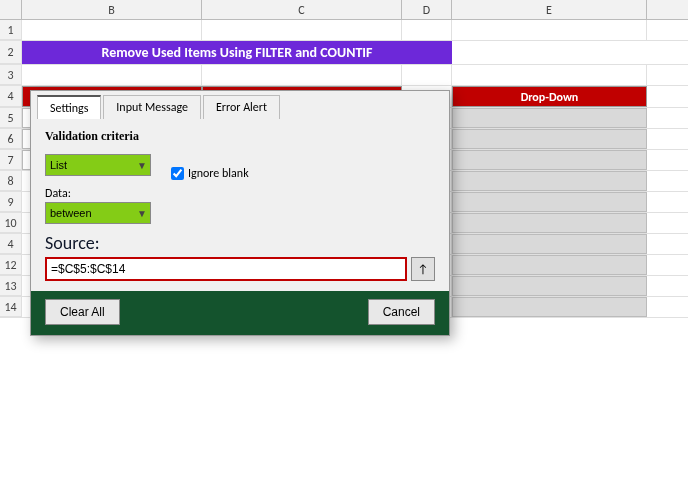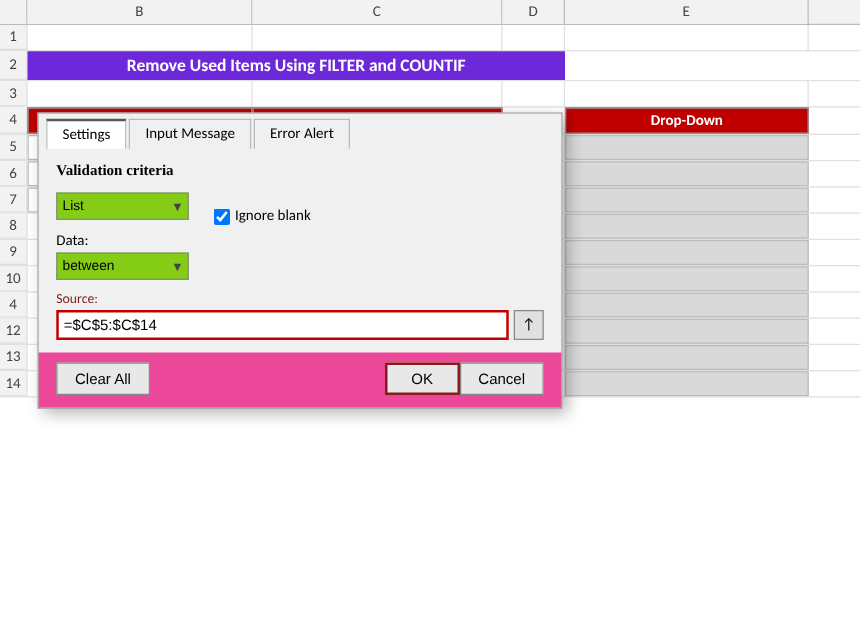--- a/index.html
+++ b/index.html
@@ -261,23 +261,23 @@
       font-size: 12px;
     }
 
     .checkbox-item input[type="checkbox"] {
       width: 13px;
       height: 13px;
     }
 
     
     .source-label {
-      font-size: 11px;
+      font-size: 18px;
       margin-bottom: 3px;
-      color: #7f1d1d;
+      color: #0f172a;
     }
 
     .source-row {
       display: flex;
       align-items: center;
       gap: 4px;
     }
 
     .source-input {
       flex: 1;
@@ -312,21 +312,21 @@
     .apply-label {
       font-size: 12px;
       color: #555;
     }
 
     
     .dialog-footer {
       display: flex;
       align-items: center;
       padding: 8px 14px 10px;
-      background: #ec4899;
+      background: #14532d;
     }
 
     .btn {
       height: 26px;
       padding: 0 14px;
       font-size: 12px;
       border: 1px solid #888;
       background: #e8e8e8;
       cursor: pointer;
       color: #000;
@@ -517,17 +517,16 @@
           <input type="text" class="source-input" value="=$C$5:$C$14" style="">
           <div class="source-btn">↑</div>
         </div>
       </div>
 
     </div>
 
     <div class="dialog-footer">
       <button class="btn btn-clearall">Clear All</button>
       <div class="spacer"></div>
-      <button class="btn btn-ok">OK</button>
       <button class="btn btn-cancel">Cancel</button>
     </div>
   </div>
 </div>
 
 </body></html>

